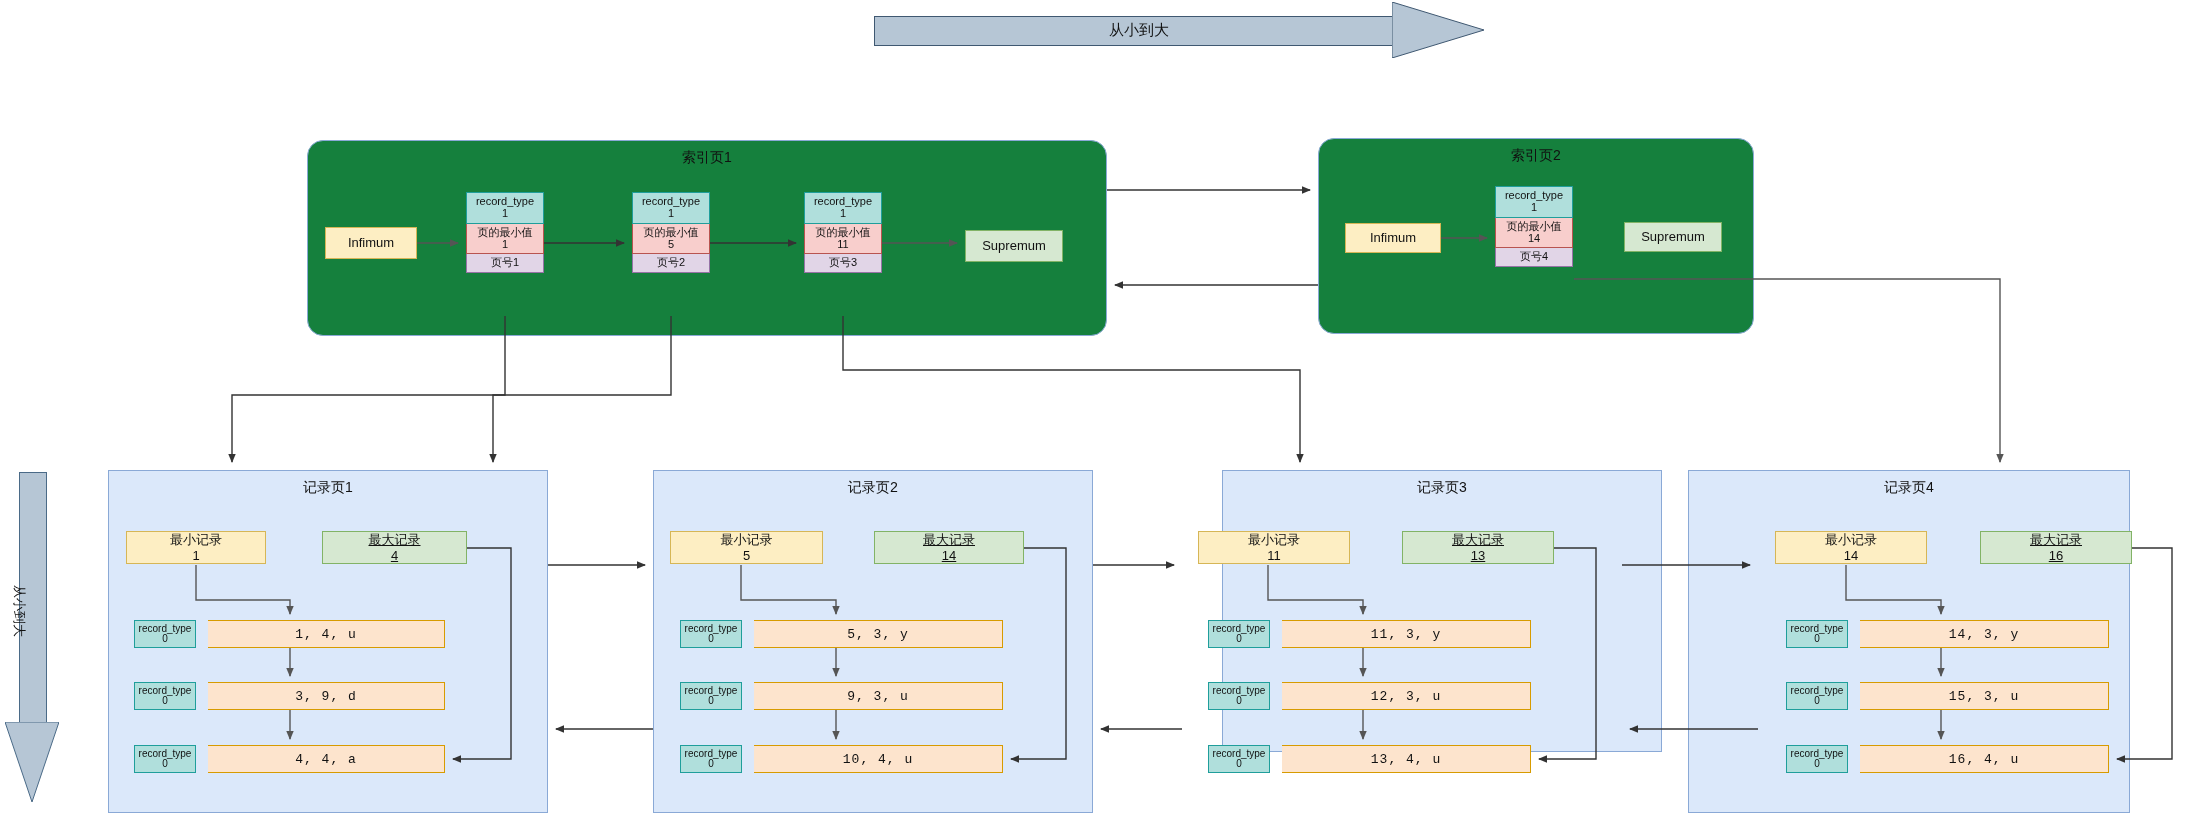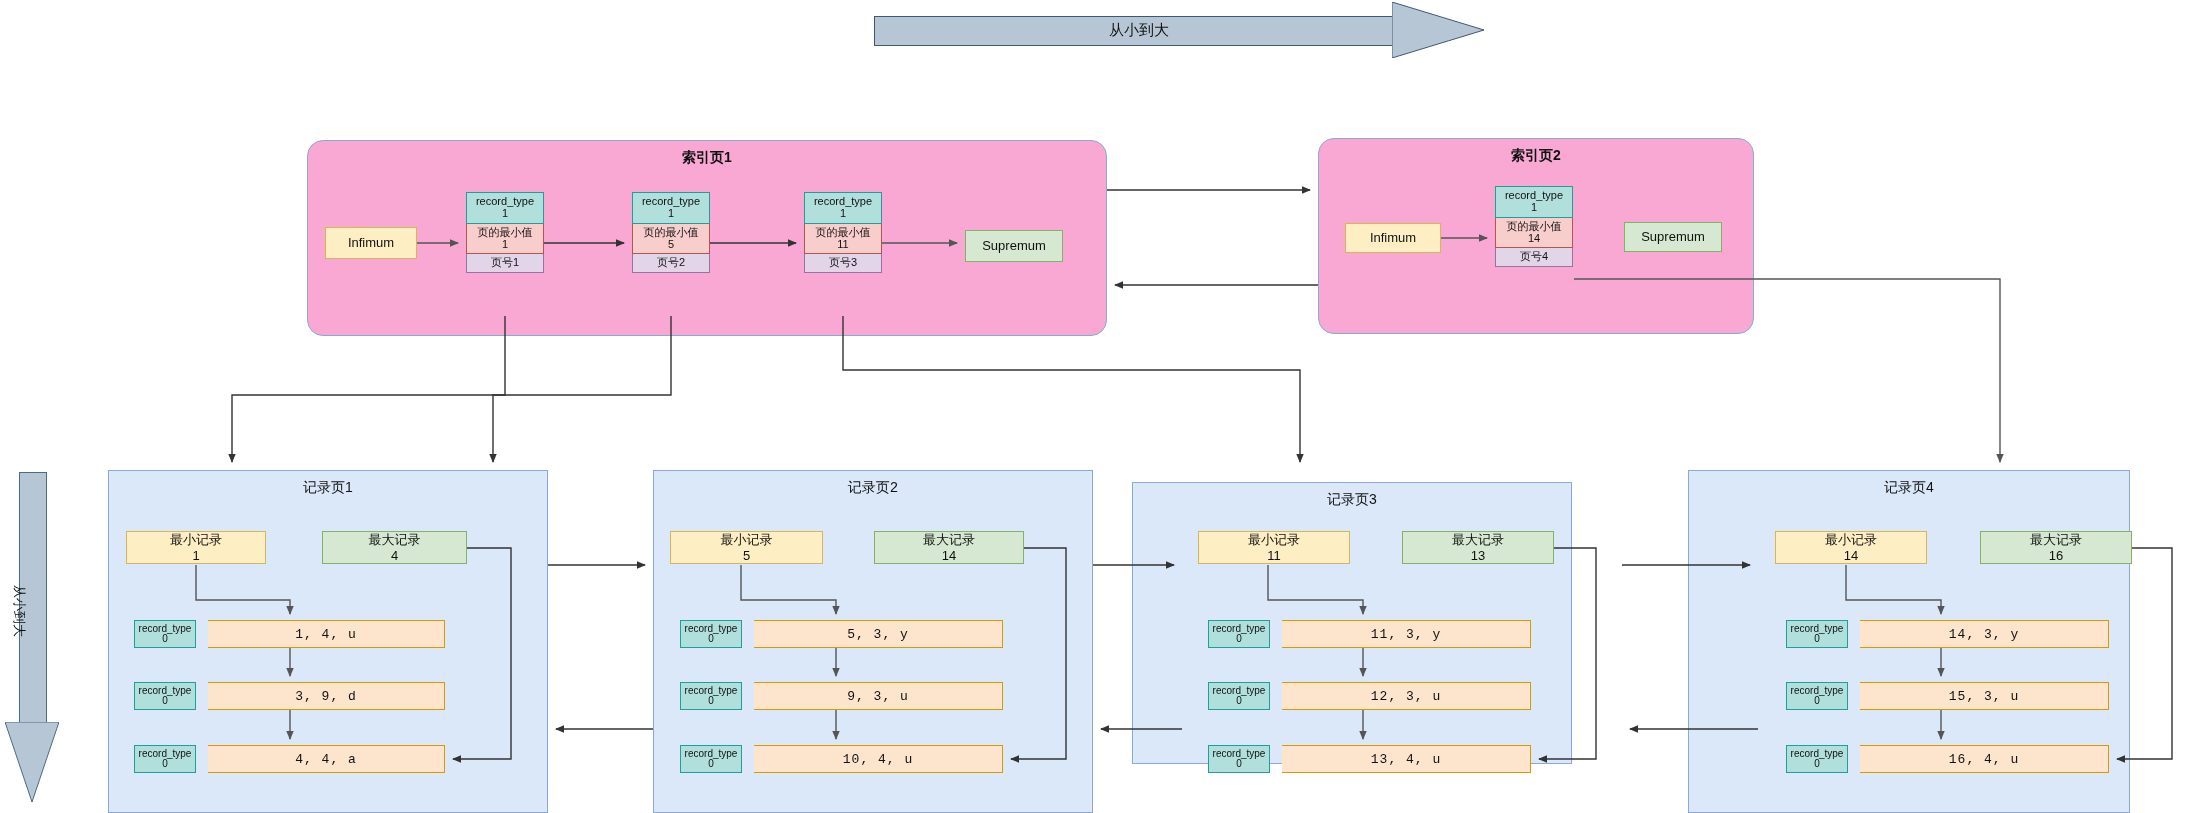--- a/index.html
+++ b/index.html
@@ -40,24 +40,23 @@
   }
   .blockarrow-v .label{
     position:absolute;left:-13px;top:130px;width:54px;text-align:center;
     font-size:13px;color:#111;
     transform:rotate(90deg);
     white-space:nowrap;
   }
 
   
   .index-page{
-    background:#f9a8d4;
+    background:#15803d;
     border:1px solid #8aa9d6;
     border-radius:16px;
-    font-weight:bold;
   }
   .record-page{
     background:#dbe8fa;
     border:1px solid #8aa9d6;
   }
   .page-title{
     position:absolute;left:0;right:0;top:8px;
     text-align:center;font-size:14px;color:#111;
   }
 
@@ -90,21 +89,21 @@
   .rec-row .rv{
     box-sizing:border-box;flex:1;height:100%;
     background:#fde4cd;border:1px solid #d79b00;border-left:none;
     font-size:13px;color:#111;
     display:flex;align-items:center;justify-content:center;
     font-family:"Liberation Mono","DejaVu Sans Mono",monospace;
     letter-spacing:1px;
     margin-left:12px;
   }
   .minrec{background:#fdeec3;border:1px solid #d6b656;}
-  .maxrec{background:#d6e8d1;border:1px solid #82b366;}
+  .maxrec{background:#d6e8d1;border:1px solid #82b366;text-decoration:underline;}
   .boxlabel{font-size:13px;line-height:1.2;}
 
   svg.wires{position:absolute;left:0;top:0;width:2200px;height:813px;overflow:visible;pointer-events:none;}
 </style>
 </head>
 <body>
 
 <div id="stage">
 
   <div class="blockarrow-h" style="left:874px;top:2px;width:610px;height:56px;">
@@ -262,21 +261,21 @@
     <div class="rv">9, 3, u</div>
   </div>
   <div class="rec-row" style="left:680px;top:745px;width:323px;">
     <div class="rt">
       <span>record_type</span>
       <span>0</span>
     </div>
     <div class="rv">10, 4, u</div>
   </div>
 
-  <div class="abs record-page" style="left:1132px;top:470px;width:440px;height:282px;margin-top:12px;">
+  <div class="abs record-page" style="left:1222px;top:470px;width:440px;height:282px;">
     <div class="page-title">记录页3</div>
   </div>
   <div class="abs node minrec" style="left:1198px;top:531px;width:152px;height:33px;flex-direction:column;">
     <span class="boxlabel">最小记录</span>
     <span class="boxlabel">11</span>
   </div>
   <div class="abs node maxrec" style="left:1402px;top:531px;width:152px;height:33px;flex-direction:column;">
     <span class="boxlabel">最大记录</span>
     <span class="boxlabel">13</span>
   </div>

